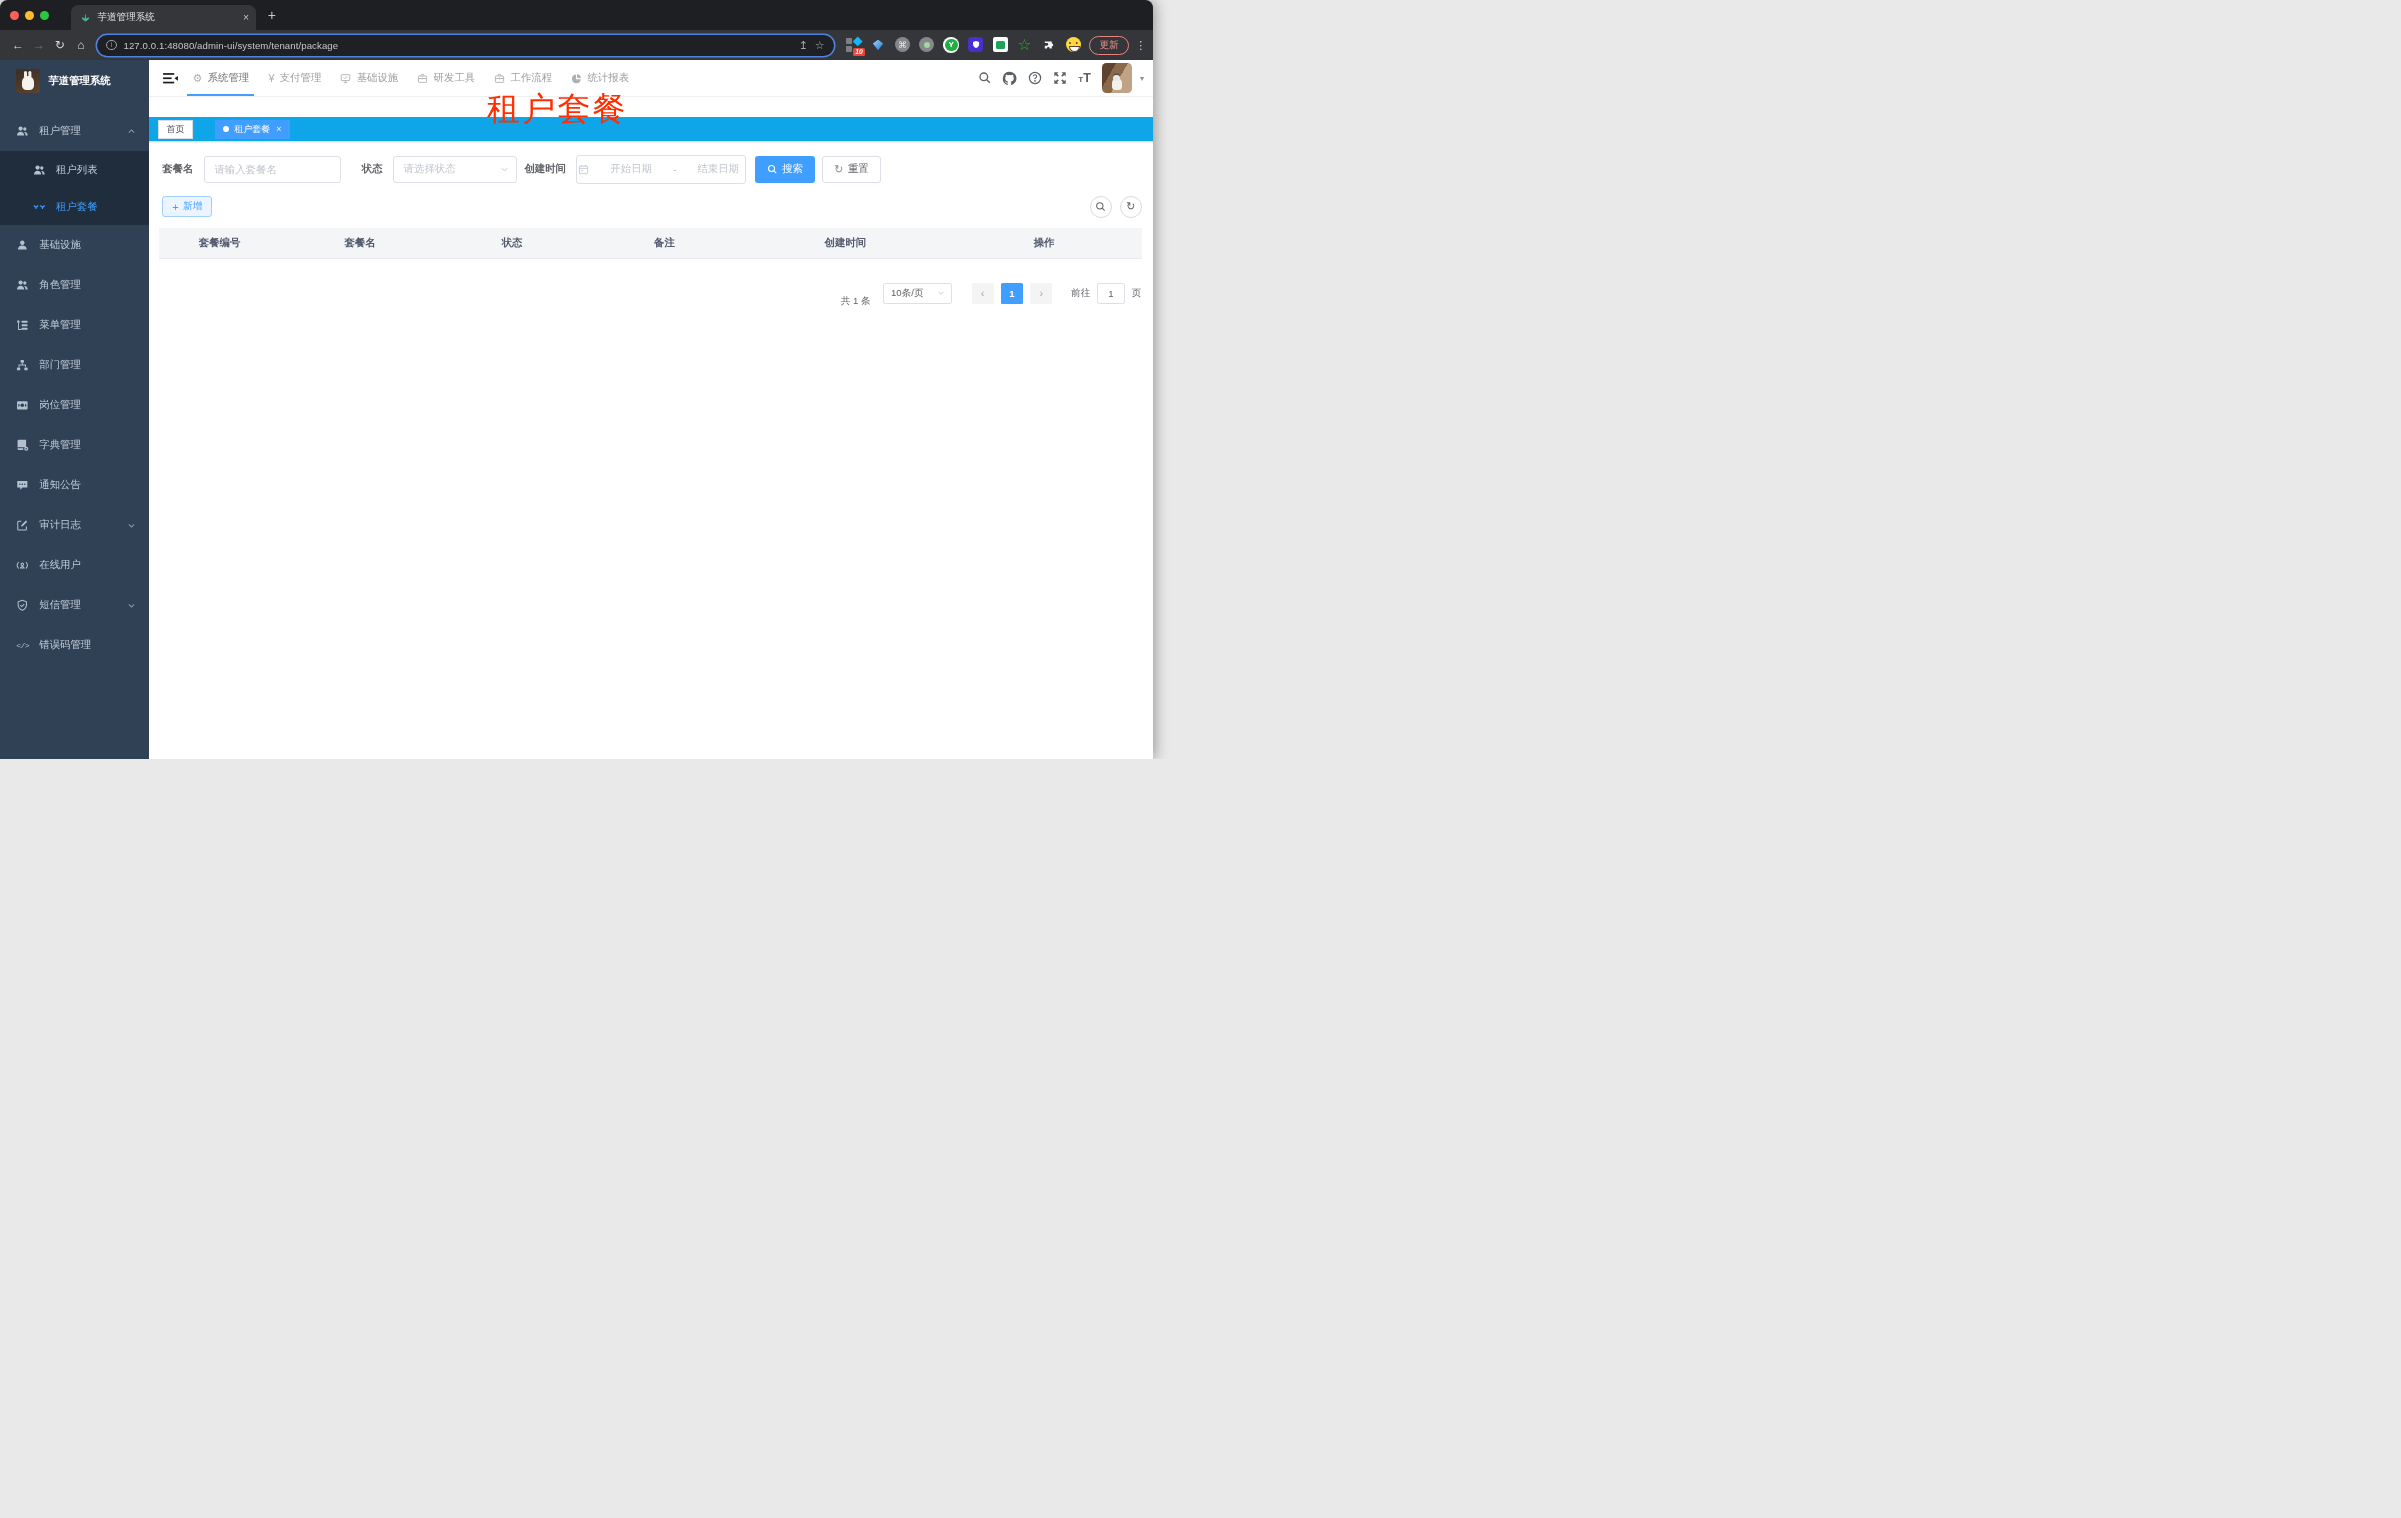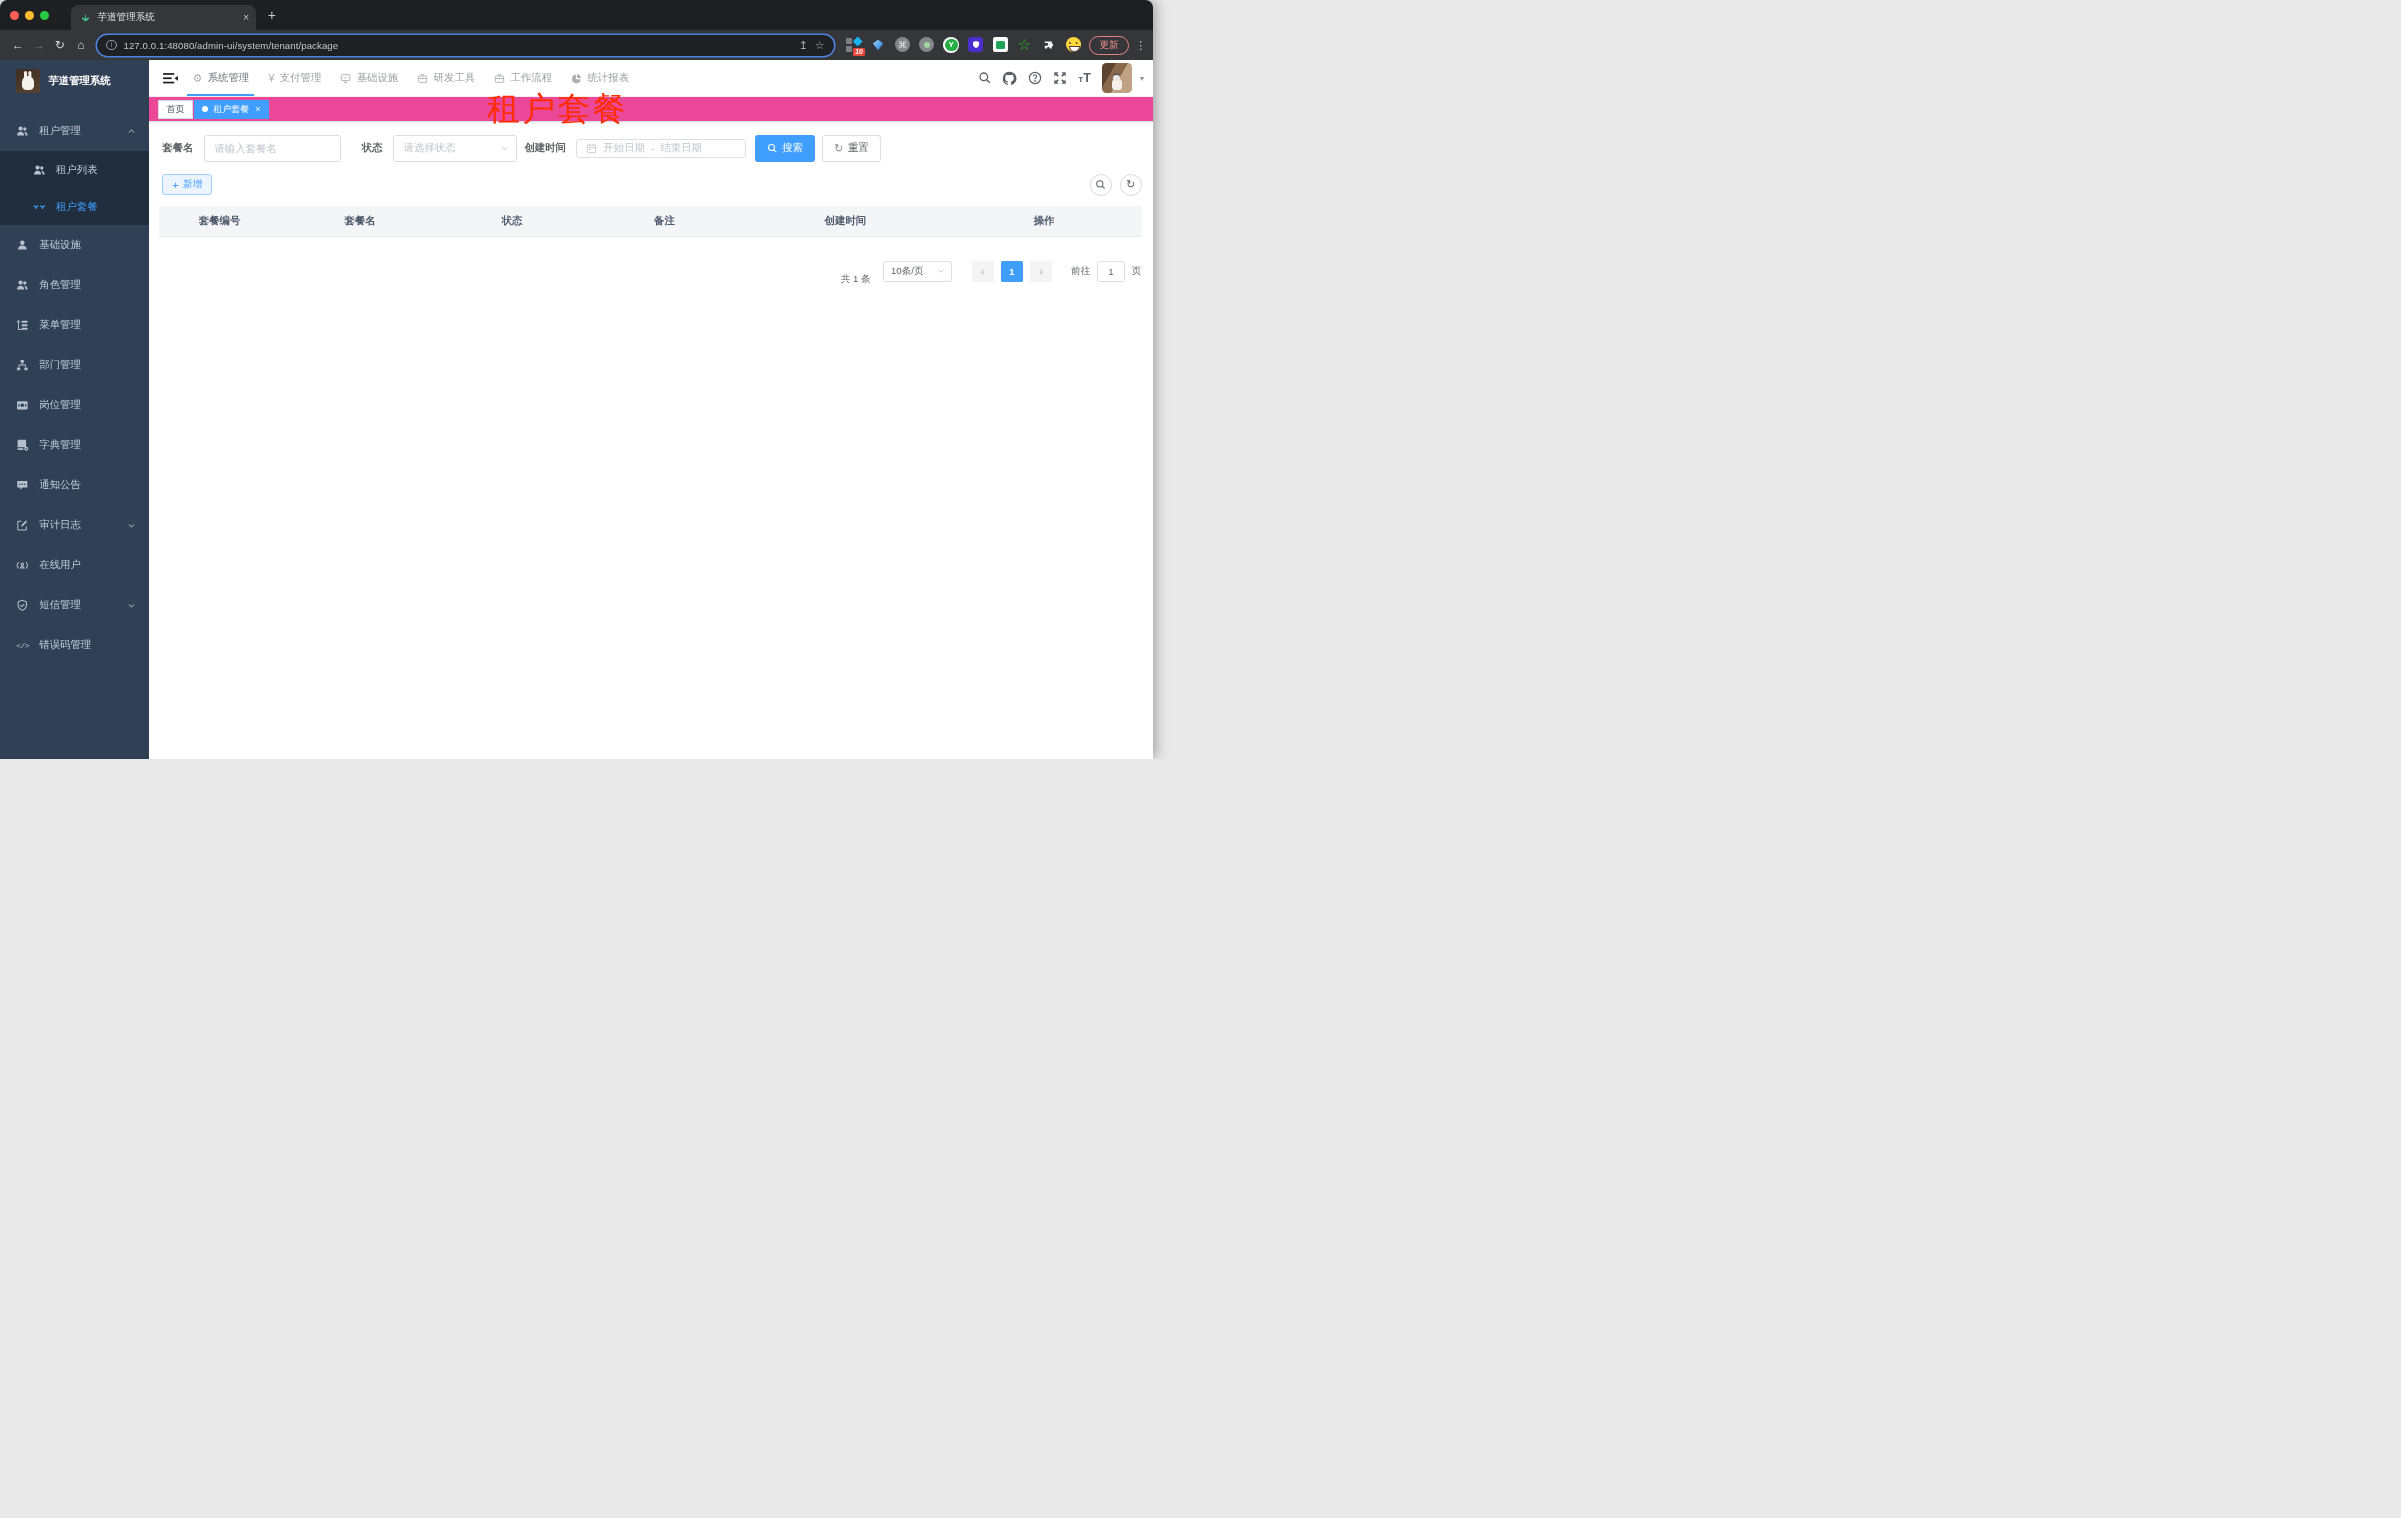--- a/index.html
+++ b/index.html
@@ -73,37 +73,37 @@
   .hnav.active { color:#73777d; }
   .hnav.active:after { content:""; position:absolute; left:4.4px; right:4.4px; bottom:0; height:2.2px; background:#409eff; }
   .hright { margin-left:auto; display:flex; align-items:center; gap:11px; color:#5a6268; }
   .tt { font-weight:700; color:#5a6268; display:flex; align-items:flex-end; line-height:1; }
   .tt .t1{font-size:8.1px}.tt .t2{font-size:12.6px}
   .avatar { width:30px; height:30px; border-radius:4.4px; background:linear-gradient(120deg,#5d4430 0 30%,#8a6a4a 30% 55%,#bfa384 55%); position:relative; overflow:hidden; }
   .avatar:before{content:"";position:absolute;left:9.6px;bottom:3px;width:10.4px;height:12px;background:#f4f1ec;border-radius:5.2px 5.2px 3.7px 3.7px}
   .avatar:after{content:"";position:absolute;left:11px;bottom:12px;width:7.4px;height:6px;background:#ece8e1;border-radius:3px;box-shadow:0 -1.5px 0 #4e4e52}
   .hcaret { color:#8d9095; font-size:8.1px; margin-left:-3px; }
 
-  .tagsrow { height:25px; background:#ec4899; border-bottom:0.7px solid #d8dce5; box-shadow:0 0.7px 2.2px rgba(0,0,0,.12); display:flex; align-items:center; gap:1px; padding:0 9px; position:relative; z-index:2; }
+  .tagsrow { height:25px; background:#0ea5e9; border-bottom:0.7px solid #d8dce5; box-shadow:0 0.7px 2.2px rgba(0,0,0,.12); display:flex; align-items:center; gap:22px; padding:0 9px; position:relative; z-index:2;margin-top:20px; }
   .tag { height:19px; display:flex; align-items:center; gap:5.2px; padding:0 7.4px; border:0.7px solid #d8dce5; background:#fff; color:#495060; font-size:9px; cursor:pointer; }
   .tag.on { background:#409eff; border-color:#409eff; color:#fff; }
   .tag .tdot { width:6px; height:6px; border-radius:50%; background:#fff; }
   .tag .tx { font-size:9px; margin-left:0.7px; opacity:.9; }
 
   .overlay-title { position:absolute; left:487px; top:87px; font-size:33px; font-weight:500; color:#ff2d00; letter-spacing:2.2px; z-index:6; white-space:nowrap; }
 
   
   .content { flex:1; padding:12.6px 9.6px 0 8.1px; background:#fff; }
   .filters { display:flex; align-items:center; margin:0 0 12px 5.2px; font-size:10.4px; color:#606266; }
   .flabel { font-weight:700; margin-right:10.4px; white-space:nowrap; }
   .fin { width:137px; height:27px; border:0.7px solid #dcdfe6; border-radius:3px; padding:0 9.6px; font-size:10.4px; color:#606266; outline:none; font-family:inherit; }
   .fin::placeholder { color:#c0c4cc; }
   .fsel { width:124px; height:27px; border:0.7px solid #dcdfe6; border-radius:3px; display:flex; align-items:center; justify-content:space-between; padding:0 7.4px 0 9.6px; color:#c0c4cc; cursor:pointer; background:#fff; }
   .fsel .scaret { color:#c0c4cc; display:flex; }
-  .fdate { width:170px; height:19px; border:0.7px solid #dcdfe6; border-radius:3px; display:flex; align-items:center; gap:6px; padding:0 9px; color:#c0c4cc; background:#fff; }
+  .fdate { width:170px; height:29px; border:0.7px solid #dcdfe6; border-radius:3px; display:flex; align-items:center; gap:21px; padding:0 1px; color:#c0c4cc; background:#fff; }
   .fdate .dsep { color:#c0c4cc; }
   .gap28{width:21px}.gap10{width:7.4px}.gap12{width:9px}
   .btn { height:27px; border-radius:3px; display:flex; align-items:center; gap:4.4px; padding:0 11px; font-size:10.4px; cursor:pointer; border:0.7px solid transparent; background:#fff; font-family:inherit; }
   .btn-search { background:#409eff; color:#fff; }
   .btn-reset { border-color:#dcdfe6; color:#606266; }
   .btn-reset .ric { font-size:11px; color:#8a8f97; }
 
   .addrow { display:flex; align-items:center; margin:0 1.5px 10.4px 5.2px; }
   .btn-add { height:21px; border-radius:3px; background:#ecf5ff; border:0.7px solid #a0cfff; color:#409eff; display:flex; align-items:center; gap:4.4px; padding:0 9px; font-size:9.6px; cursor:pointer; font-family:inherit; }
   .btn-add .plus { font-size:11px; }

